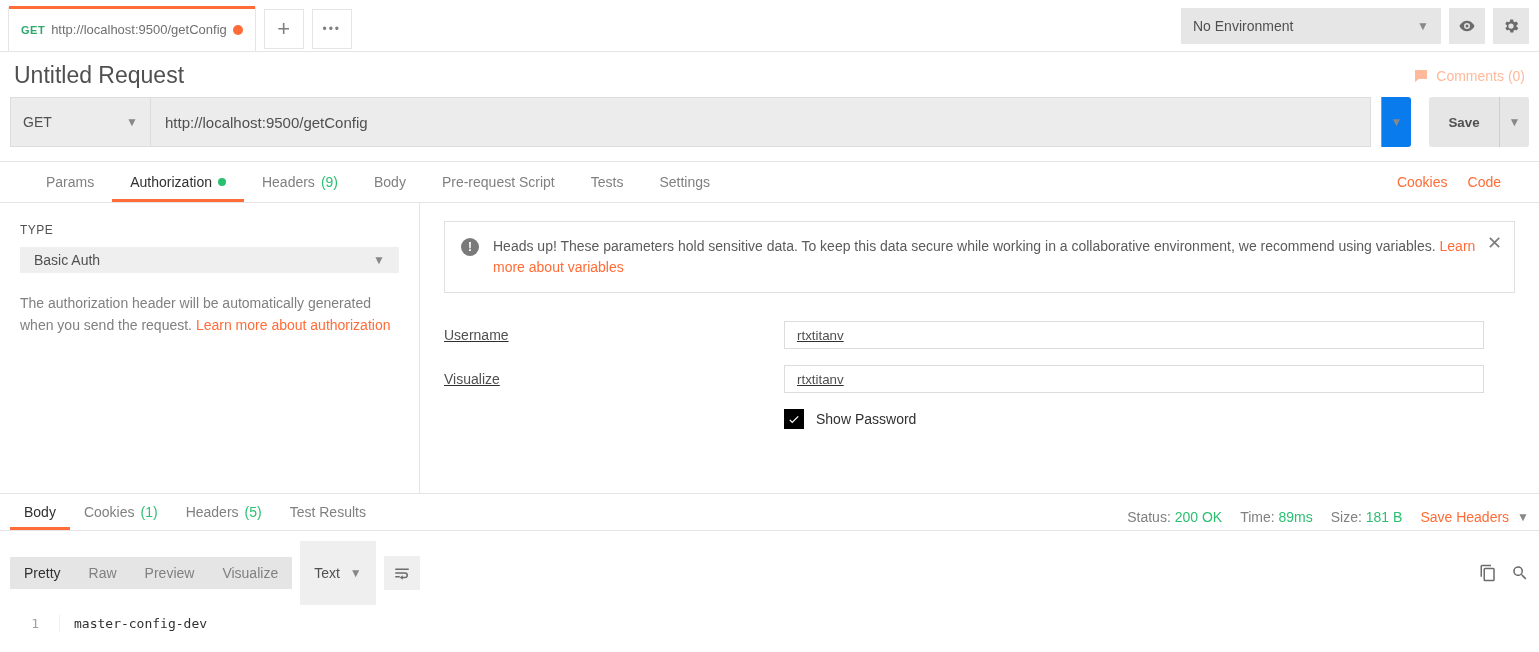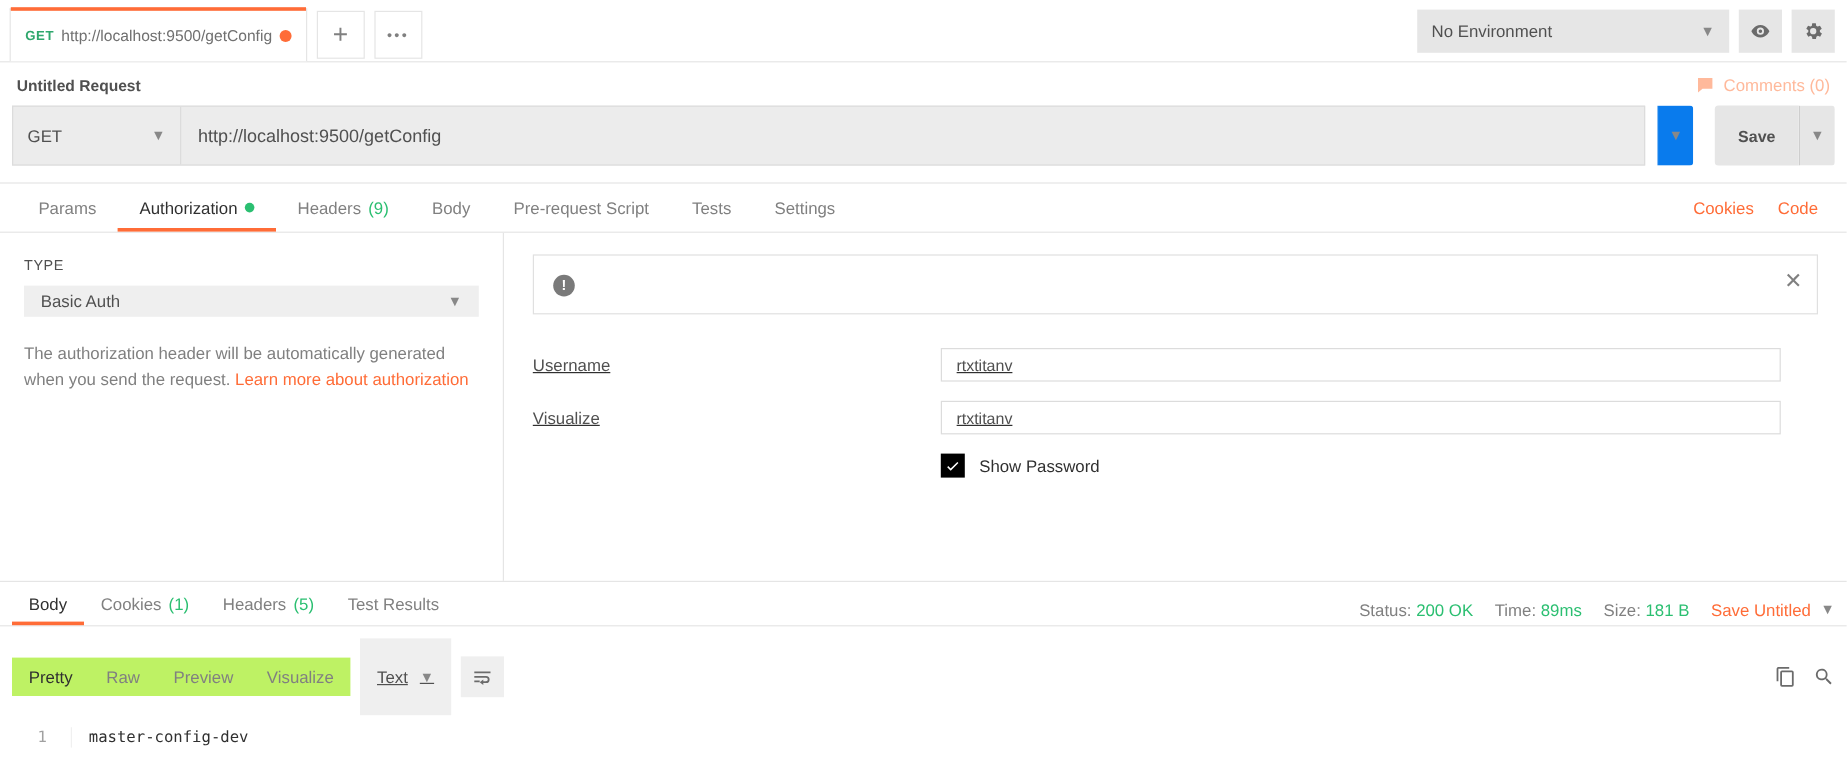--- a/index.html
+++ b/index.html
@@ -14,36 +14,36 @@
   .sq-btn { width: 40px; height: 40px; margin-left: 8px; border: 1px solid #e5e5e5; background: #fff; display: flex; align-items: center; justify-content: center; cursor: pointer; color: #808080; }
   .plus { font-size: 22px; line-height: 1; }
   .kebab::after { content: "•••"; letter-spacing: 2px; font-size: 12px; }
   .top-right { display: flex; align-items: center; gap: 8px; padding: 8px 10px; }
   .env-dd { display: flex; align-items: center; justify-content: space-between; width: 260px; height: 36px; background: #e6e6e6; padding: 0 12px; cursor: pointer; color: #505050; }
   .chev { color: #888; font-size: 12px; }
   .icon-btn { width: 36px; height: 36px; background: #e6e6e6; display: flex; align-items: center; justify-content: center; cursor: pointer; color: #6b6b6b; }
   .gear svg, .eye svg { width: 18px; height: 18px; }
 
   .title-row { display: flex; justify-content: space-between; align-items: center; padding: 10px 14px 8px; }
-  .req-title { font-size: 13px; color: #505050; font-weight: 700; }
+  .req-title { font-size: 23px; color: #505050; font-weight: 400; }
   .comments { display: flex; align-items: center; gap: 6px; color: #ffb99b; font-size: 14px; cursor: pointer; }
   .comments svg { width: 18px; height: 18px; fill: #ffb99b; }
 
   .url-row { display: flex; gap: 10px; align-items: stretch; padding: 0 10px 14px; border-bottom: 1px solid #e5e5e5; }
   .flex-bar { display: flex; flex: 1; border: 1px solid #dcdcdc; background: #ececec; }
   .method-sel { display: flex; align-items: center; justify-content: space-between; width: 140px; padding: 0 12px; height: 48px; cursor: pointer; border-right: 1px solid #dcdcdc; color: #505050; }
   .url-input { flex: 1; border: none; background: transparent; padding: 0 14px; color: #505050; font-size: 15px; outline: none; }
   .btn-group { display: flex; }
   .btn { height: 50px; display: flex; align-items: center; justify-content: center; font-weight: 600; cursor: pointer; border: none; }
   .send-main { background: #097bed; color: #fff; width: 90px; font-size: 15px; border-radius: 3px 0 0 3px; }
   .send-caret { background: #097bed; color: #fff; width: 30px; border-left: 1px solid rgba(255,255,255,.3); border-radius: 0 3px 3px 0; }
   .save-main { background: #e6e6e6; color: #505050; width: 70px; margin-left: 8px; border-radius: 3px 0 0 3px; }
   .save-caret { background: #e6e6e6; color: #505050; width: 30px; border-left: 1px solid rgba(0,0,0,.1); border-radius: 0 3px 3px 0; }
 
-  .req-tabs { display: flex; justify-content: space-between; align-items: center; padding: 0 14px; border-bottom: 1px solid #e5e5e5; }
+  .req-tabs { display: flex; justify-content: space-between; align-items: center; padding: 0 28px; border-bottom: 1px solid #e5e5e5; }
   .left-tabs, .right-links { display: flex; align-items: center; }
   .rtab { padding: 12px 18px; color: #808080; cursor: pointer; display: flex; align-items: center; gap: 6px; }
   .rtab.active { color: #303030; border-bottom: 3px solid #ff6c37; padding-bottom: 9px; }
   .rtab .dot { width: 8px; height: 8px; border-radius: 50%; background: #2bbf71; }
   .rtab .count { color: #2bbf71; }
   .link-orange { color: #ff6c37; padding: 12px 10px; cursor: pointer; }
 
   .auth-body { display: flex; height: 290px; }
   .auth-left { width: 420px; border-right: 1px solid #e5e5e5; padding: 20px; }
   .type-lbl { font-size: 12px; letter-spacing: .5px; color: #505050; margin-bottom: 10px; }
@@ -69,24 +69,24 @@
   .btab { padding: 10px 14px; color: #808080; cursor: pointer; display: flex; gap: 6px; }
   .btab.active { color: #303030; border-bottom: 3px solid #ff6c37; padding-bottom: 7px; }
   .btab .c2 { color: #2bbf71; }
   .resp-right { display: flex; align-items: center; gap: 18px; font-size: 14px; margin-top: 10px; }
   .kv { color: #808080; }
   .kv .v-green { color: #2bbf71; }
   .save-resp { color: #ff6c37; display: flex; align-items: center; gap: 8px; cursor: pointer; }
 
   .resp-toolbar { display: flex; justify-content: space-between; align-items: center; padding: 10px; }
   .tool-left { display: flex; align-items: center; gap: 8px; }
-  .seg { display: flex; background: #bef264; }
+  .seg { display: flex; background: #e5e5e5; }
   .seg .s { padding: 8px 14px; color: #808080; cursor: pointer; }
   .seg .s.sel { color: #303030; }
-  .lang-select { background: #efefef; padding: 24px 14px; display: flex; align-items: center; gap: 10px; color: #505050; cursor: pointer; text-decoration: underline; }
+  .lang-select { background: #efefef; padding: 24px 14px; display: flex; align-items: center; gap: 10px; color: #505050; cursor: pointer; }
   .wrap-btn { background: #efefef; width: 36px; height: 34px; display: flex; align-items: center; justify-content: center; cursor: pointer; color: #6b6b6b; }
   .wrap-btn svg { width: 18px; height: 18px; }
   .tool-right { display: flex; align-items: center; gap: 14px; color: #6b6b6b; }
   .tool-right svg { width: 18px; height: 18px; cursor: pointer; }
 
   .code-area { display: flex; font-family: Consolas, monospace; font-size: 13px; }
   .gutter { width: 60px; text-align: right; color: #a0a0a0; padding: 1px 20px 1px 0; border-right: 1px solid #f0f0f0; }
   .code { padding: 1px 14px; color: #303030; }
 </style>
 </head>
@@ -182,20 +182,23 @@
       <span>Basic Auth</span>
       <span class="chev">▼</span>
     </div>
     <div class="auth-help">
       <span>The authorization header will be automatically generated when you send the request. </span><span class="orange">Learn more about authorization</span>
     </div>
   </div>
   <div class="auth-right">
     <div class="banner">
       <div class="bang">!</div>
+      <div>
+        <span>Heads up! These parameters hold sensitive data. To keep this data secure while working in a collaborative environment, we recommend using variables. </span><span class="orange">Learn more about variables</span>
+      </div>
       <div class="banner-close">✕</div>
     </div>
     <div class="form-area">
       <div class="frow">
         <div class="flbl">Username</div>
         <input class="finput" value="rtxtitanv" style="">
       </div>
       <div class="frow">
         <div class="flbl">Visualize</div>
         <input class="finput" value="rtxtitanv" style="">
@@ -223,21 +226,21 @@
       <span>Headers</span>
       <span class="c2">(5)</span>
     </div>
     <div class="btab">Test Results</div>
   </div>
   <div class="resp-right">
     <span class="kv"><span>Status:</span> <span class="v-green">200 OK</span></span>
     <span class="kv"><span>Time:</span> <span class="v-green">89ms</span></span>
     <span class="kv"><span>Size:</span> <span class="v-green">181 B</span></span>
     <span class="save-resp">
-      <span>Save Untitled</span>
+      <span>Save Headers</span>
       <span class="chev">▼</span>
     </span>
   </div>
 </div>
 
 <div class="resp-toolbar">
   <div class="tool-left">
     <div class="seg">
       <div class="s sel">Pretty</div>
       <div class="s">Raw</div>

